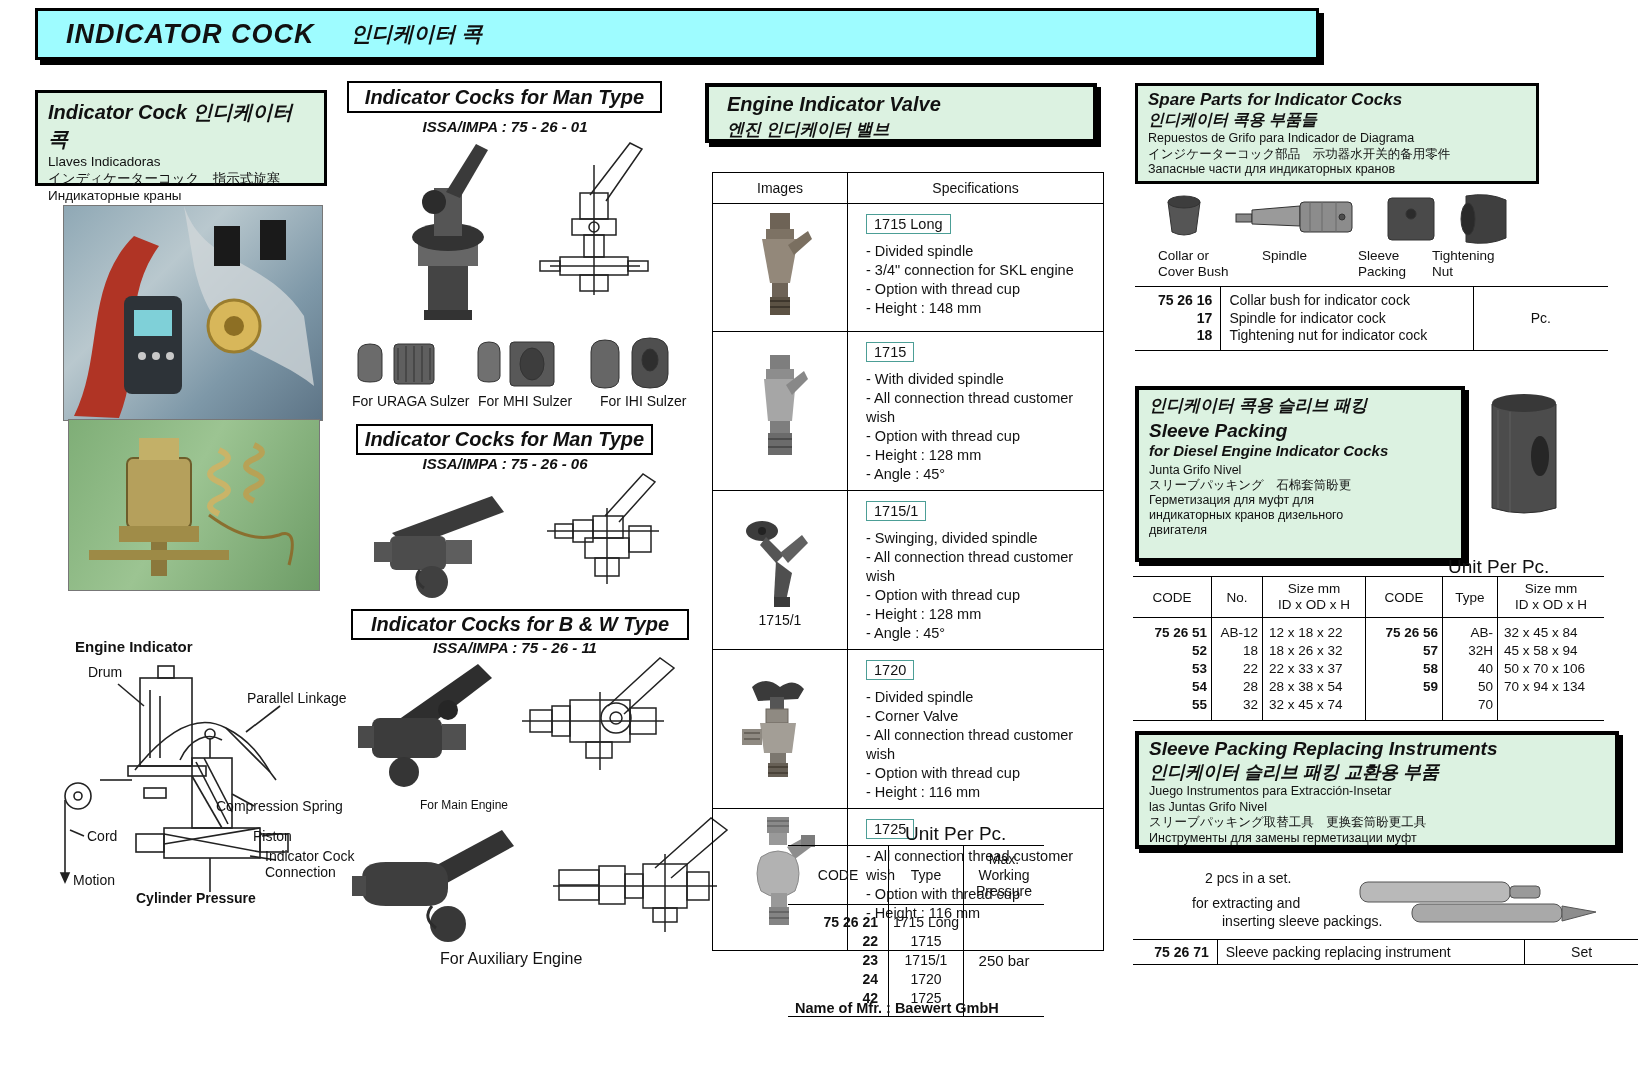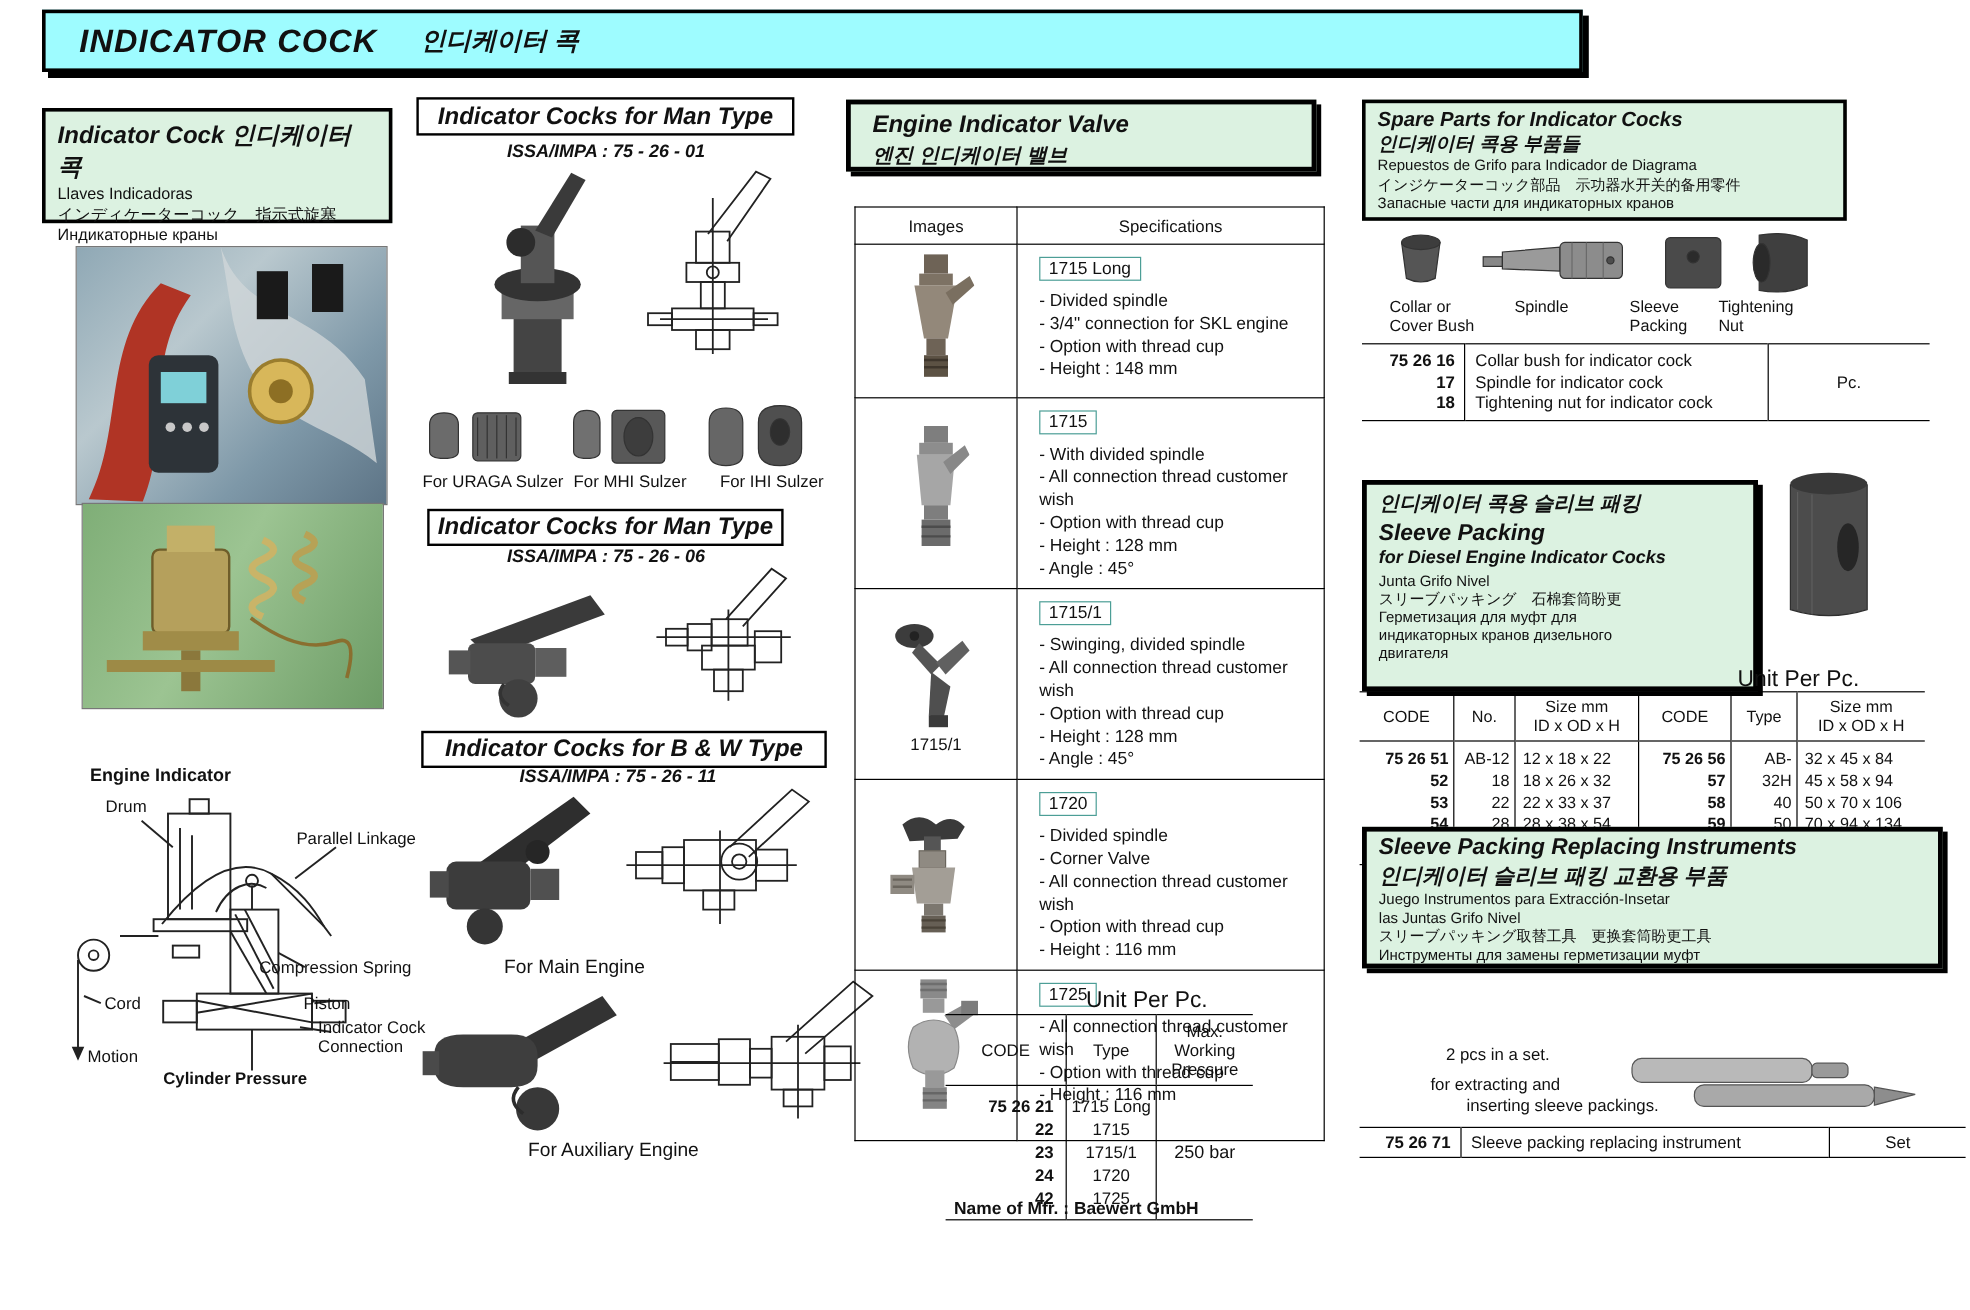--- a/index.html
+++ b/index.html
@@ -58,34 +58,34 @@
   .sp-box .t2{font-size:16px;font-weight:bold;font-style:italic;}
   .sp-box .s{font-size:12.5px;line-height:15.5px;}
 
   .part-label{font-size:13.5px;line-height:16px;}
 
   .spare-table{left:1135px;top:286px;width:473px;}
   .spare-table td{font-size:14px;}
   .code-col div{text-align:right;font-weight:bold;line-height:17.5px;}
   .desc-col div{line-height:17.5px;}
 
-  .slv-box{left:1135px;top:386px;width:330px;height:176px;border-width:4px;padding:4px 10px;box-sizing:border-box;box-shadow:4px 4px 0 #000;margin-top:14px;}
+  .slv-box{left:1135px;top:386px;width:330px;height:176px;border-width:4px;padding:4px 10px;box-sizing:border-box;box-shadow:4px 4px 0 #000;}
   .slv-box .ko{font-size:17px;font-weight:bold;font-style:italic;}
   .slv-box .en{font-size:19px;font-weight:bold;font-style:italic;margin-top:3px;}
   .slv-box .en2{font-size:15px;font-weight:bold;font-style:italic;}
   .slv-box .s{font-size:12.5px;line-height:15px;}
 
   .slv-table{left:1133px;top:576px;}
   .slv-table td{font-size:13.5px;vertical-align:middle;}
   .slv-hrow td{height:38px;text-align:center;border-bottom:1.5px solid #000;}
   .slv-table .num div{text-align:right;font-weight:bold;line-height:18px;}
   .slv-table .plain div{text-align:right;line-height:18px;}
   .slv-table .size div{text-align:left;line-height:18px;}
 
-  .rp-box{left:1135px;top:689px;width:484px;height:118px;border-width:4px;padding:3px 10px;box-sizing:border-box;box-shadow:4px 4px 0 #000;}
+  .rp-box{left:1135px;top:731px;width:484px;height:118px;border-width:4px;padding:3px 10px;box-sizing:border-box;box-shadow:4px 4px 0 #000;}
   .rp-box .en{font-size:19px;font-weight:bold;font-style:italic;}
   .rp-box .ko{font-size:18px;font-weight:bold;font-style:italic;}
   .rp-box .s{font-size:12.5px;line-height:15.5px;}
 
   .rp-note{font-size:14px;}
 
   .rp-table{left:1133px;top:939px;width:505px;}
   .rp-table td{font-size:14px;padding:4px 8px;}
 
   .diagram-label{font-size:14px;position:absolute;}
@@ -282,21 +282,21 @@
       <rect x="40" y="54" width="18" height="30"></rect>
     <rect x="58" y="48" width="60" height="42"></rect>
     <circle cx="104" cy="66" r="15"></circle>
       <circle cx="104" cy="66" r="6"></circle>
     <rect x="118" y="56" width="26" height="26"></rect>
     <rect x="74" y="90" width="26" height="16"></rect>
     <line x1="10" y1="69" x2="152" y2="69"></line>
     <line x1="88" y1="40" x2="88" y2="118"></line>
   </g>
 </svg>
-<div class="abs cap" style="left:420px;top:798px;width:200px;font-size:16px;">For Main Engine</div>
+<div class="abs cap" style="left:420px;top:798px;width:200px;font-size:12px;">For Main Engine</div>
 
 <svg class="abs" style="left:352px;top:818px;" width="185" height="130" viewBox="0 0 185 130">
   <path d="M70,55 L150,12 L162,28 L86,70 Z" fill="#333"></path>
   <path d="M10,60 q0,-16 24,-16 l40,0 q22,0 22,18 l0,8 q0,18 -22,18 l-40,0 q-24,0 -24,-16 Z" fill="#3e3e3e"></path>
   <rect x="0" y="58" width="14" height="20" fill="#4a4a4a"></rect>
   <circle cx="96" cy="106" r="18" fill="#383838"></circle>
   <path d="M80,88 q-10,12 4,22" stroke="#2c2c2c" stroke-width="3" fill="none"></path>
 </svg>
 <svg class="abs" style="left:545px;top:808px;" width="200" height="145" viewBox="0 0 200 145">
   <g stroke="#222" stroke-width="1.5" fill="none">

